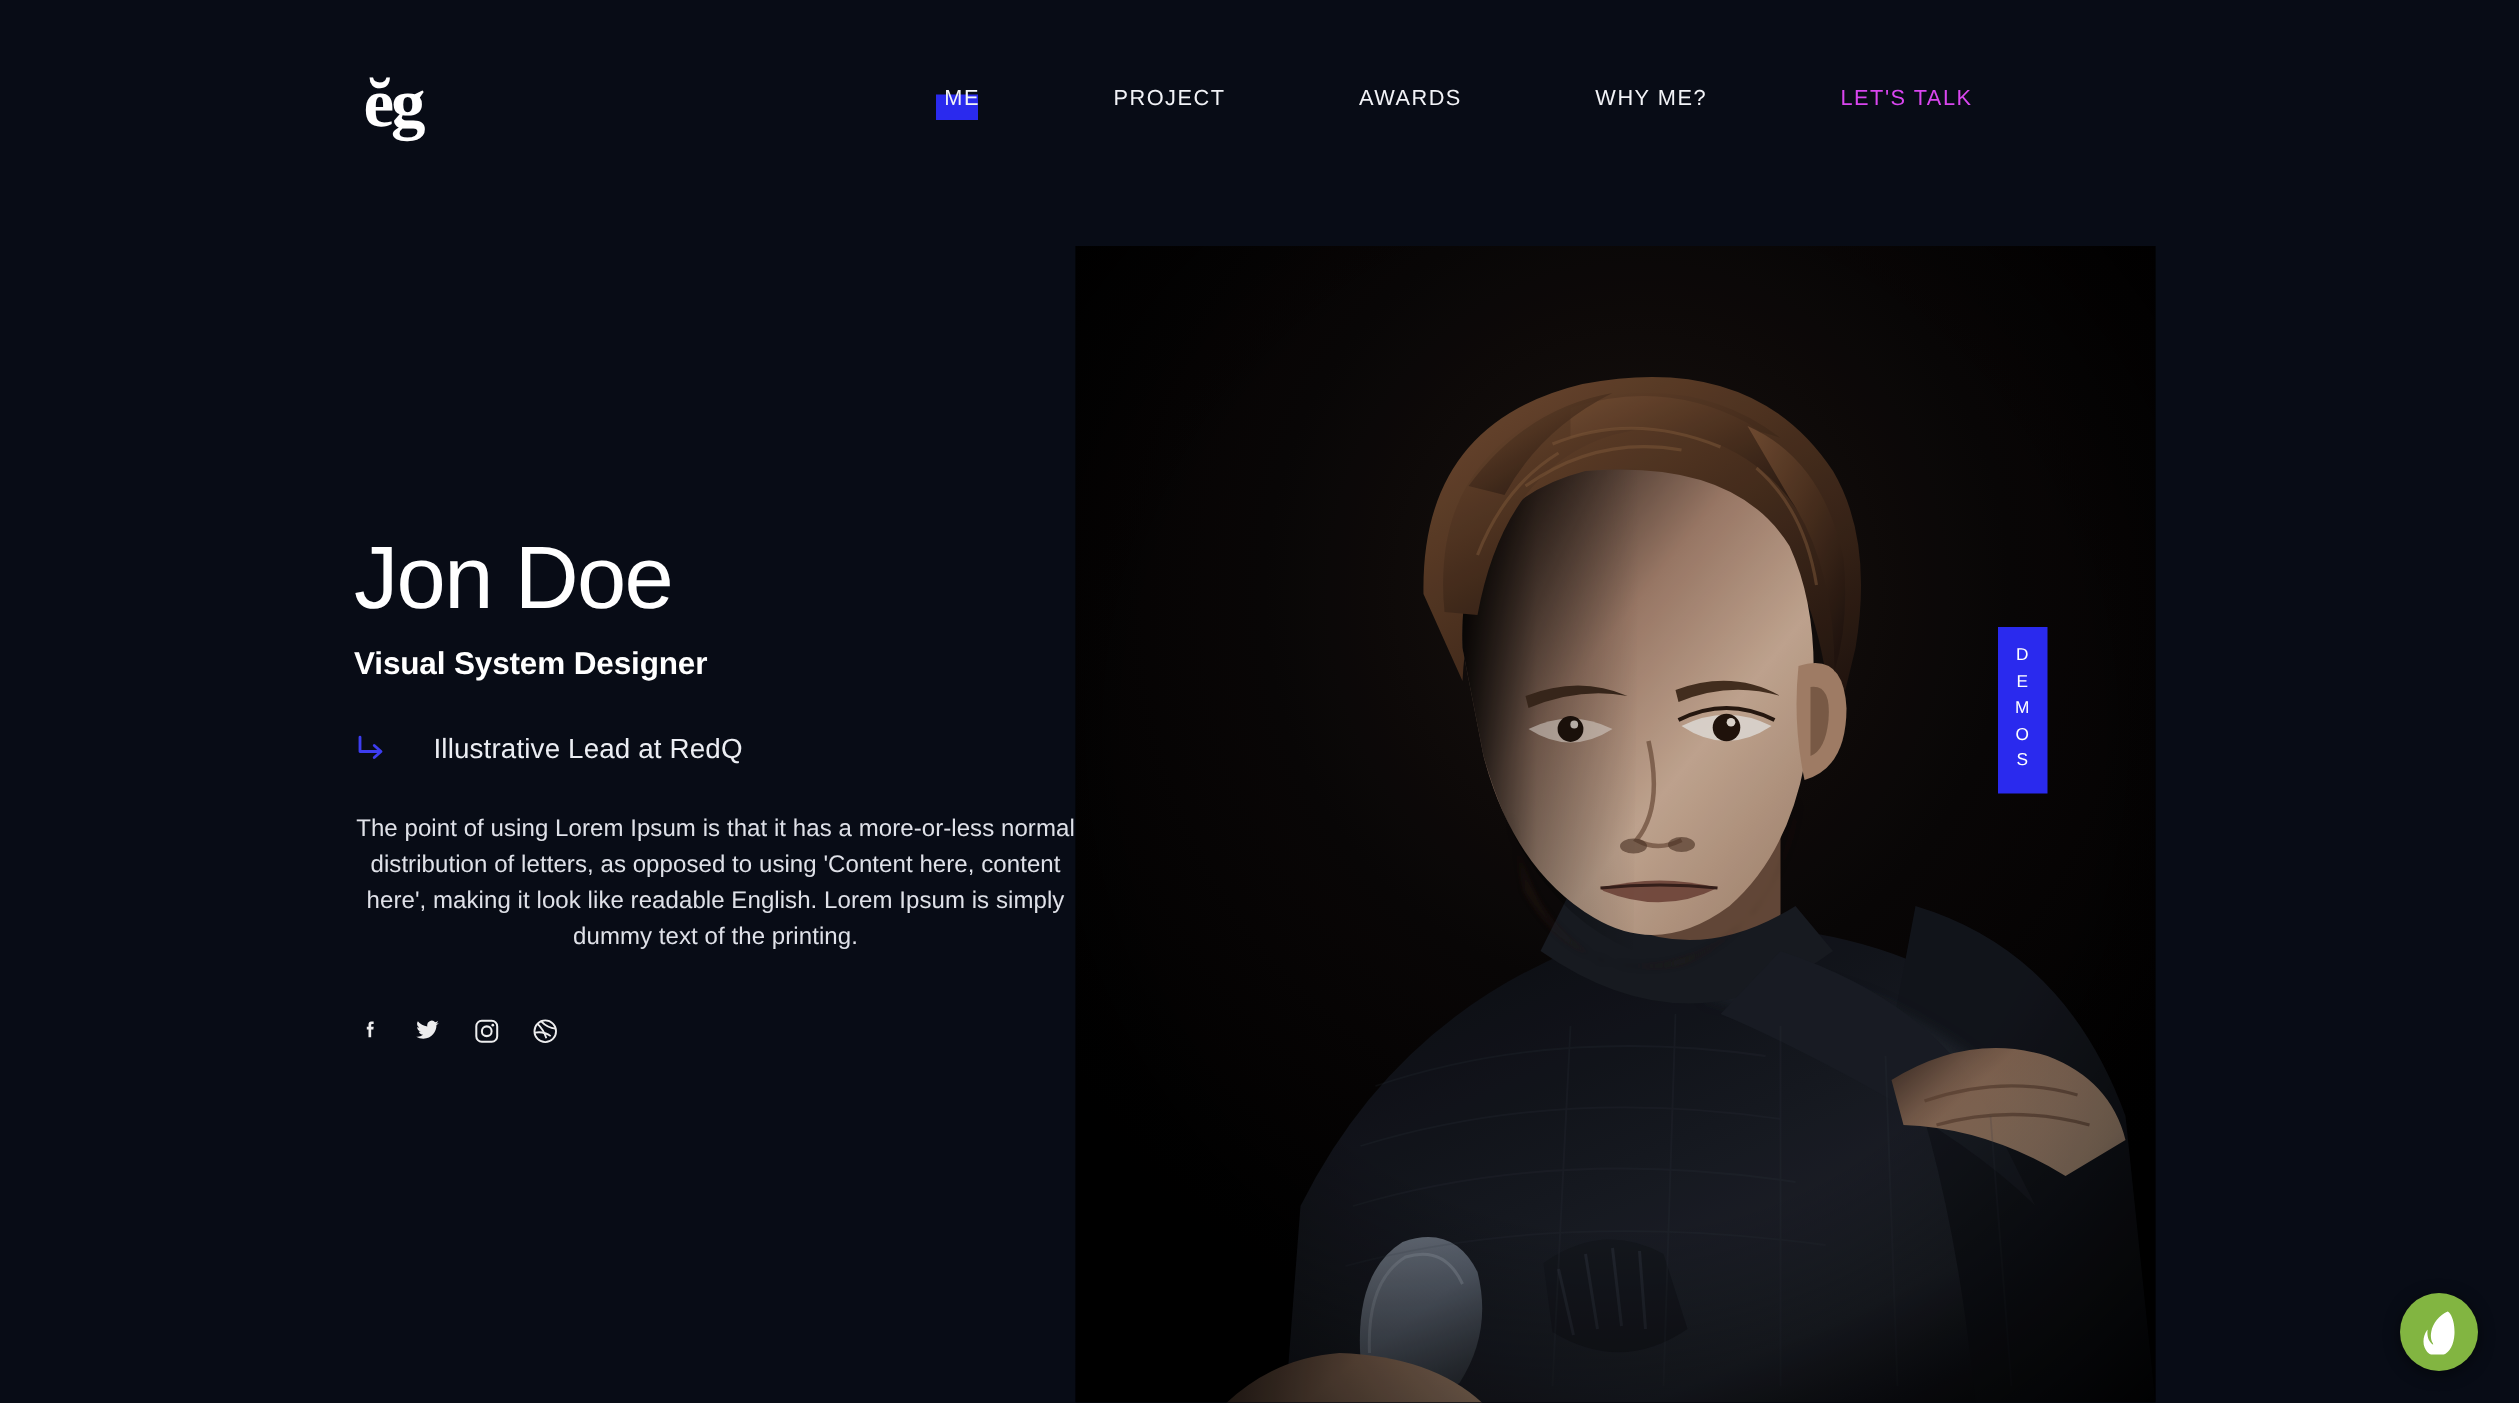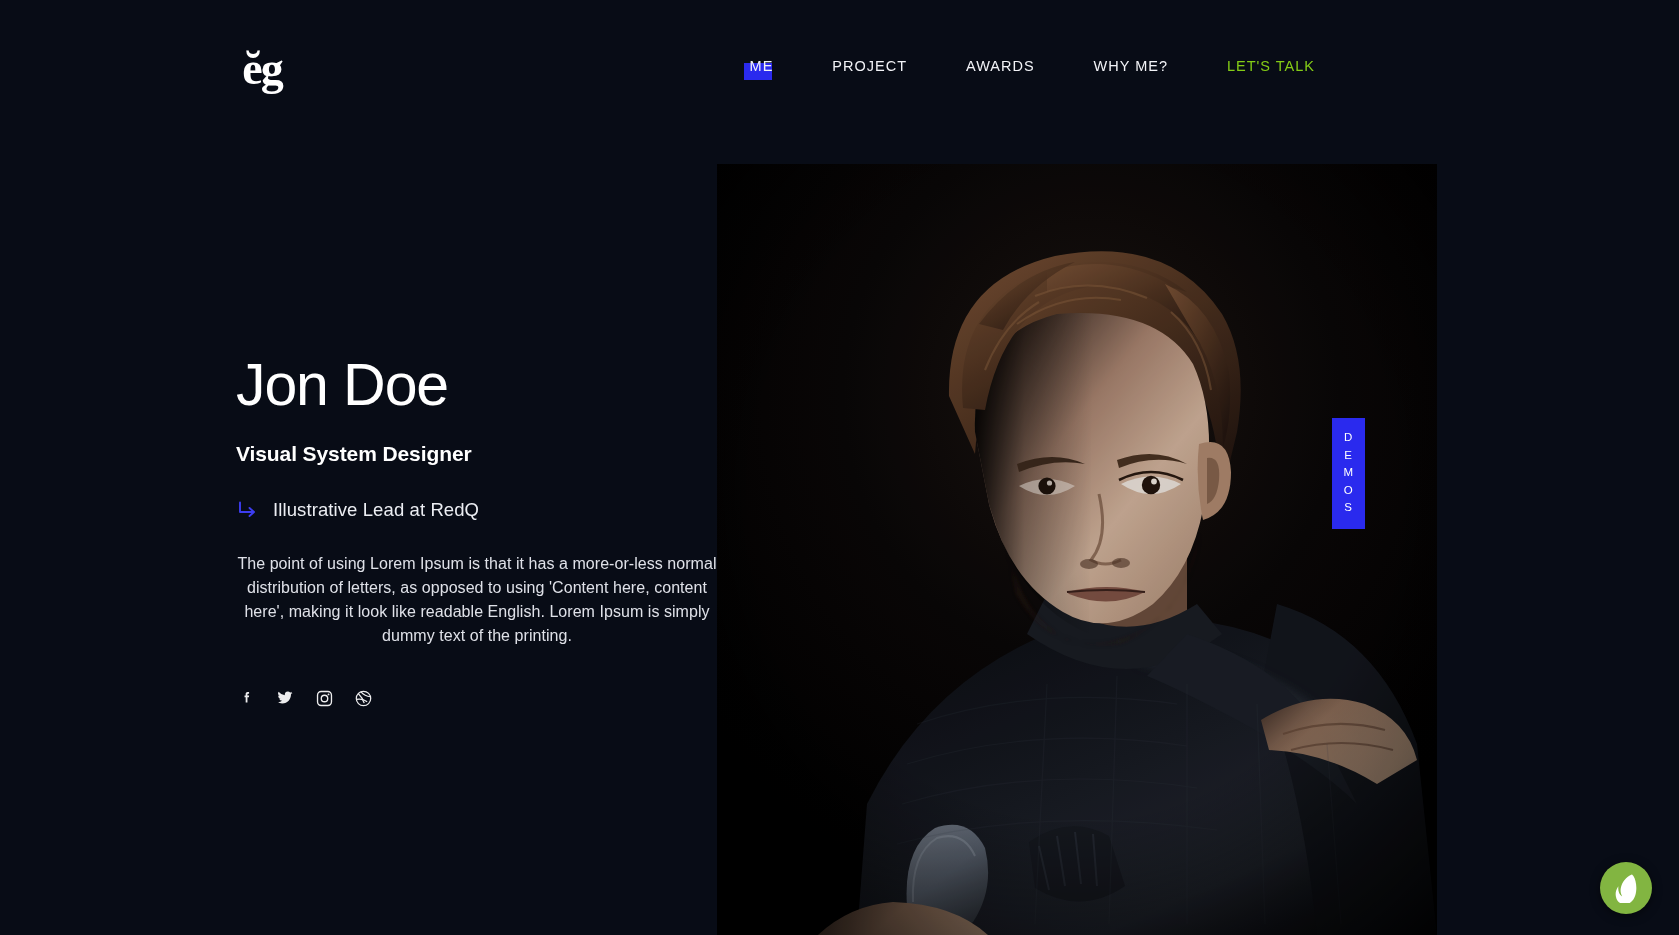--- a/index.html
+++ b/index.html
@@ -29,58 +29,59 @@
   }
   .nav {
     position:absolute; right:0; top:56px; left:0;
     display:flex; justify-content:flex-end; align-items:center;
     padding-right:364px;
   }
   .nav-item {
     position:relative;
     font-size:14.5px; font-weight:500; letter-spacing:1.0px;
     color:#f2f3f7; text-transform:uppercase; text-decoration:none;
-    margin-left:59px; white-space:nowrap; cursor:pointer;
+    margin-left:89px; white-space:nowrap; cursor:pointer;
     line-height:20px;
   }
   .nav-item:first-child { margin-left:12px; }
   .nav-item .label { position:relative; z-index:2; }
   .nav-item.active .hl {
     position:absolute; z-index:1;
     left:-6px; top:7px; width:calc(100% + 5px); height:17px;
     background:#2a2aee;
   }
-  .nav-item.cta { color:#84cc16; }
+  .nav-item.cta { color:#d946ef; }
 
   
   .hero-left { position:absolute; left:236px; top:352px; width:485px; }
   .greeting {
     font-size:19px; font-weight:400; color:#e9eaef;
     letter-spacing:0.2px; line-height:1.3;
   }
   .name {
     margin-top:2px;
     font-size:59px; font-weight:400; color:#ffffff;
     letter-spacing:-1.1px; line-height:1.08;
   }
   .role {
-    margin-top:22px;
+    margin-top:11px;
     font-size:21px; font-weight:600; color:#ffffff;
     letter-spacing:-0.1px; line-height:1.3;
   }
   .position {
     margin-top:32px; display:flex; align-items:center; gap:15px;
   }
   .position .arrow-icon {
     width:22px; height:22px; flex:0 0 22px;
     display:block;
   }
   .position .pos-text {
     font-size:18.5px; font-weight:400; color:#eceef3;
     letter-spacing:0.1px;
+    margin-left:16px;
   }
   .bio {
     margin-top:31px; width:482px;
     font-size:16px; font-weight:400; color:#dfe1e8;
     line-height:24px; letter-spacing:0.05px;text-align:center;
   }
   .socials { margin-top:40px; display:flex; align-items:center; gap:19px; }
   .social {
     width:20px; height:20px; display:flex; align-items:center;
     justify-content:center; color:#ffffff; cursor:pointer; opacity:.93;

